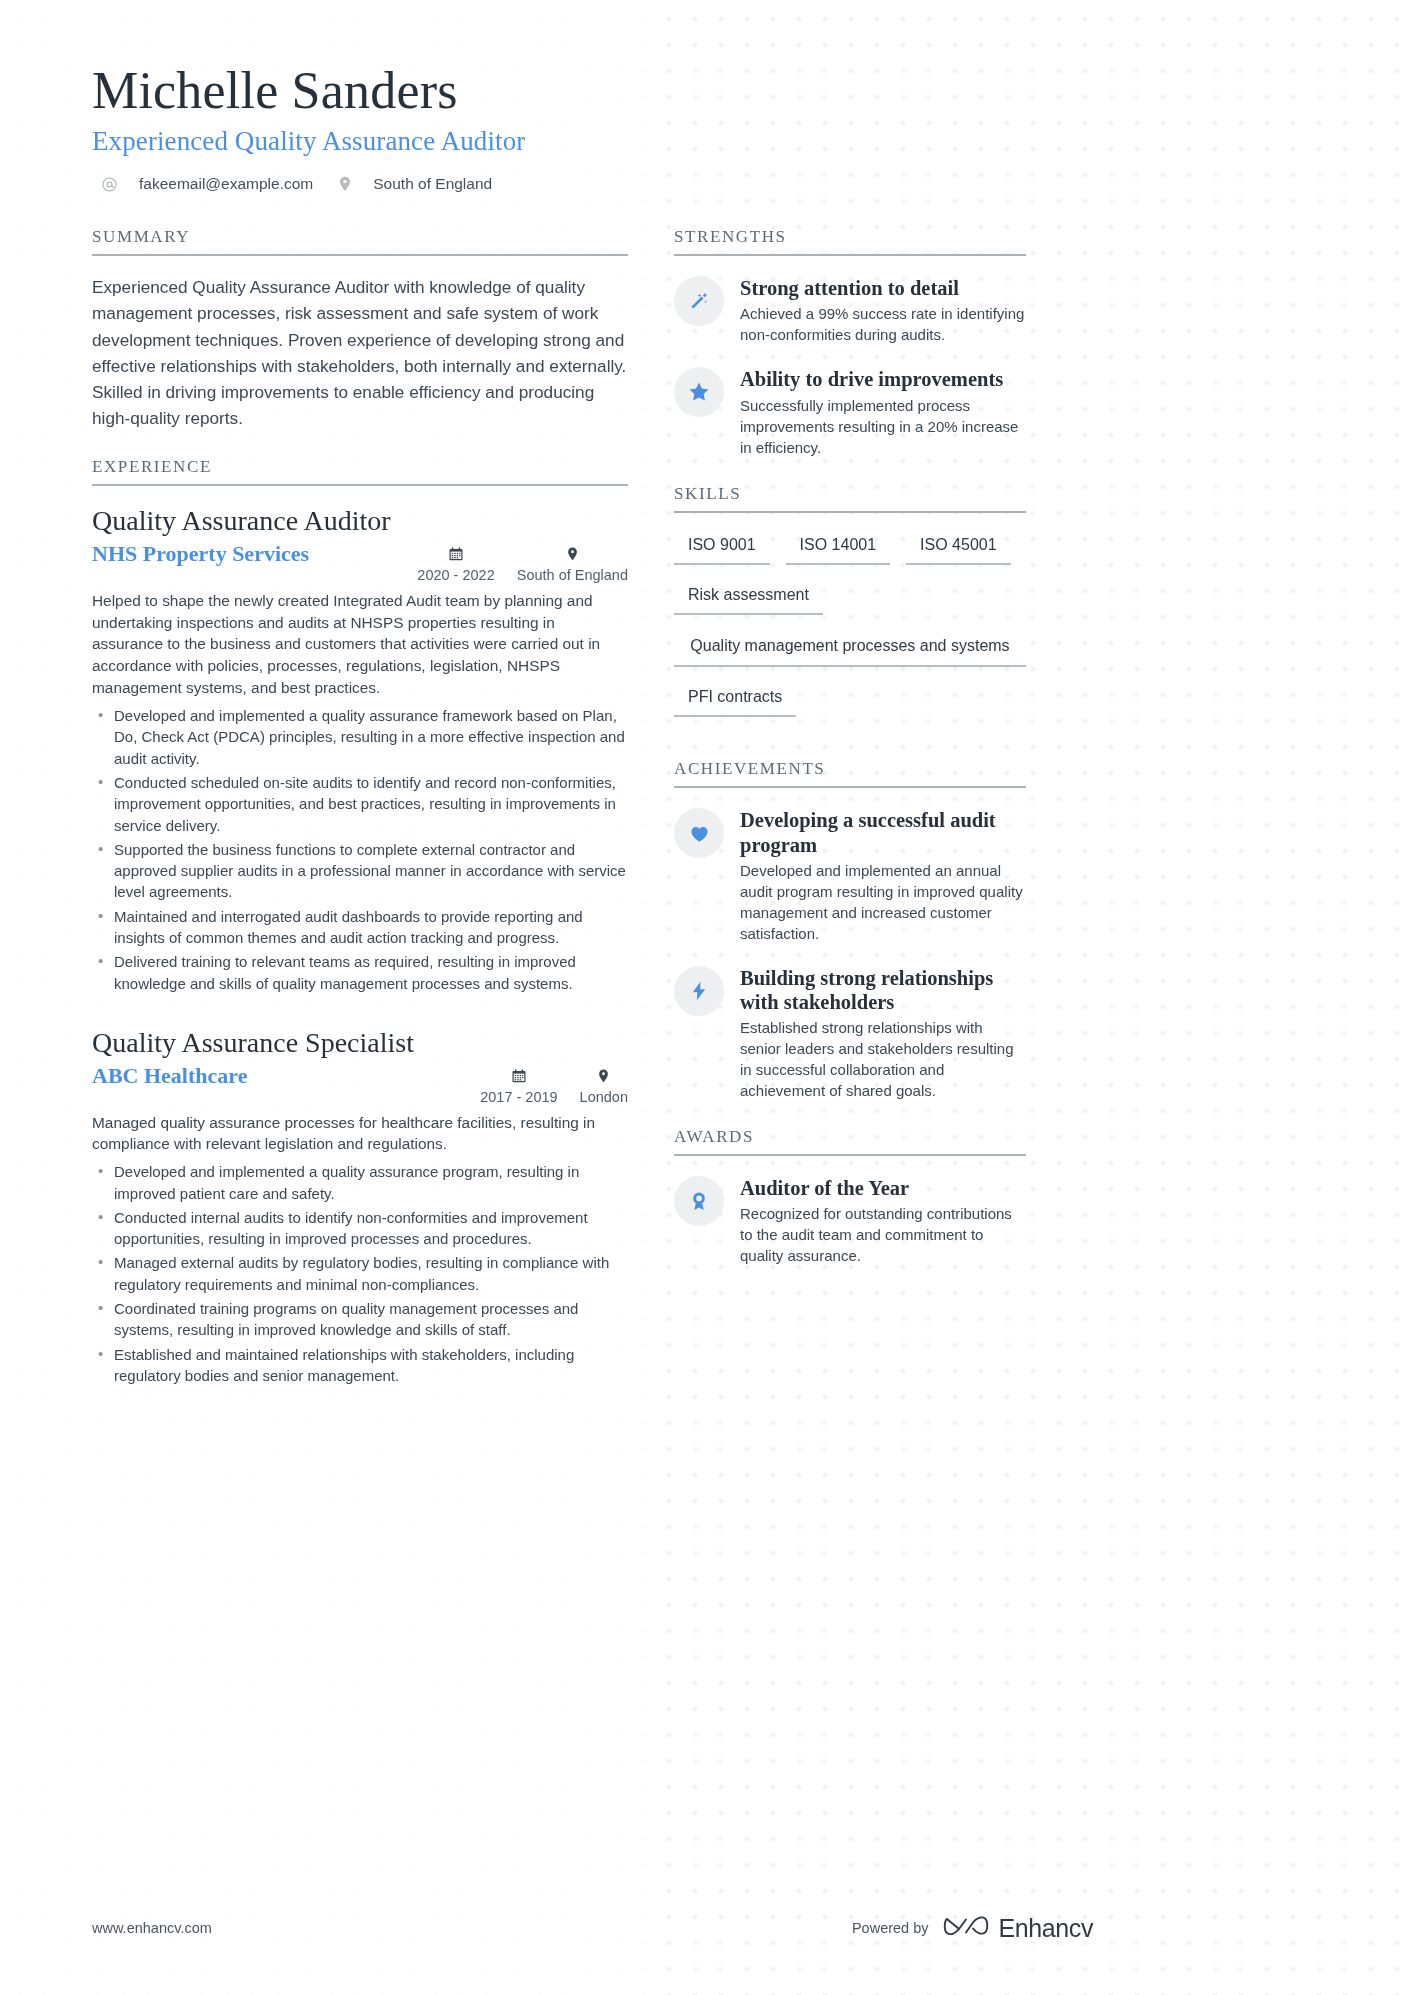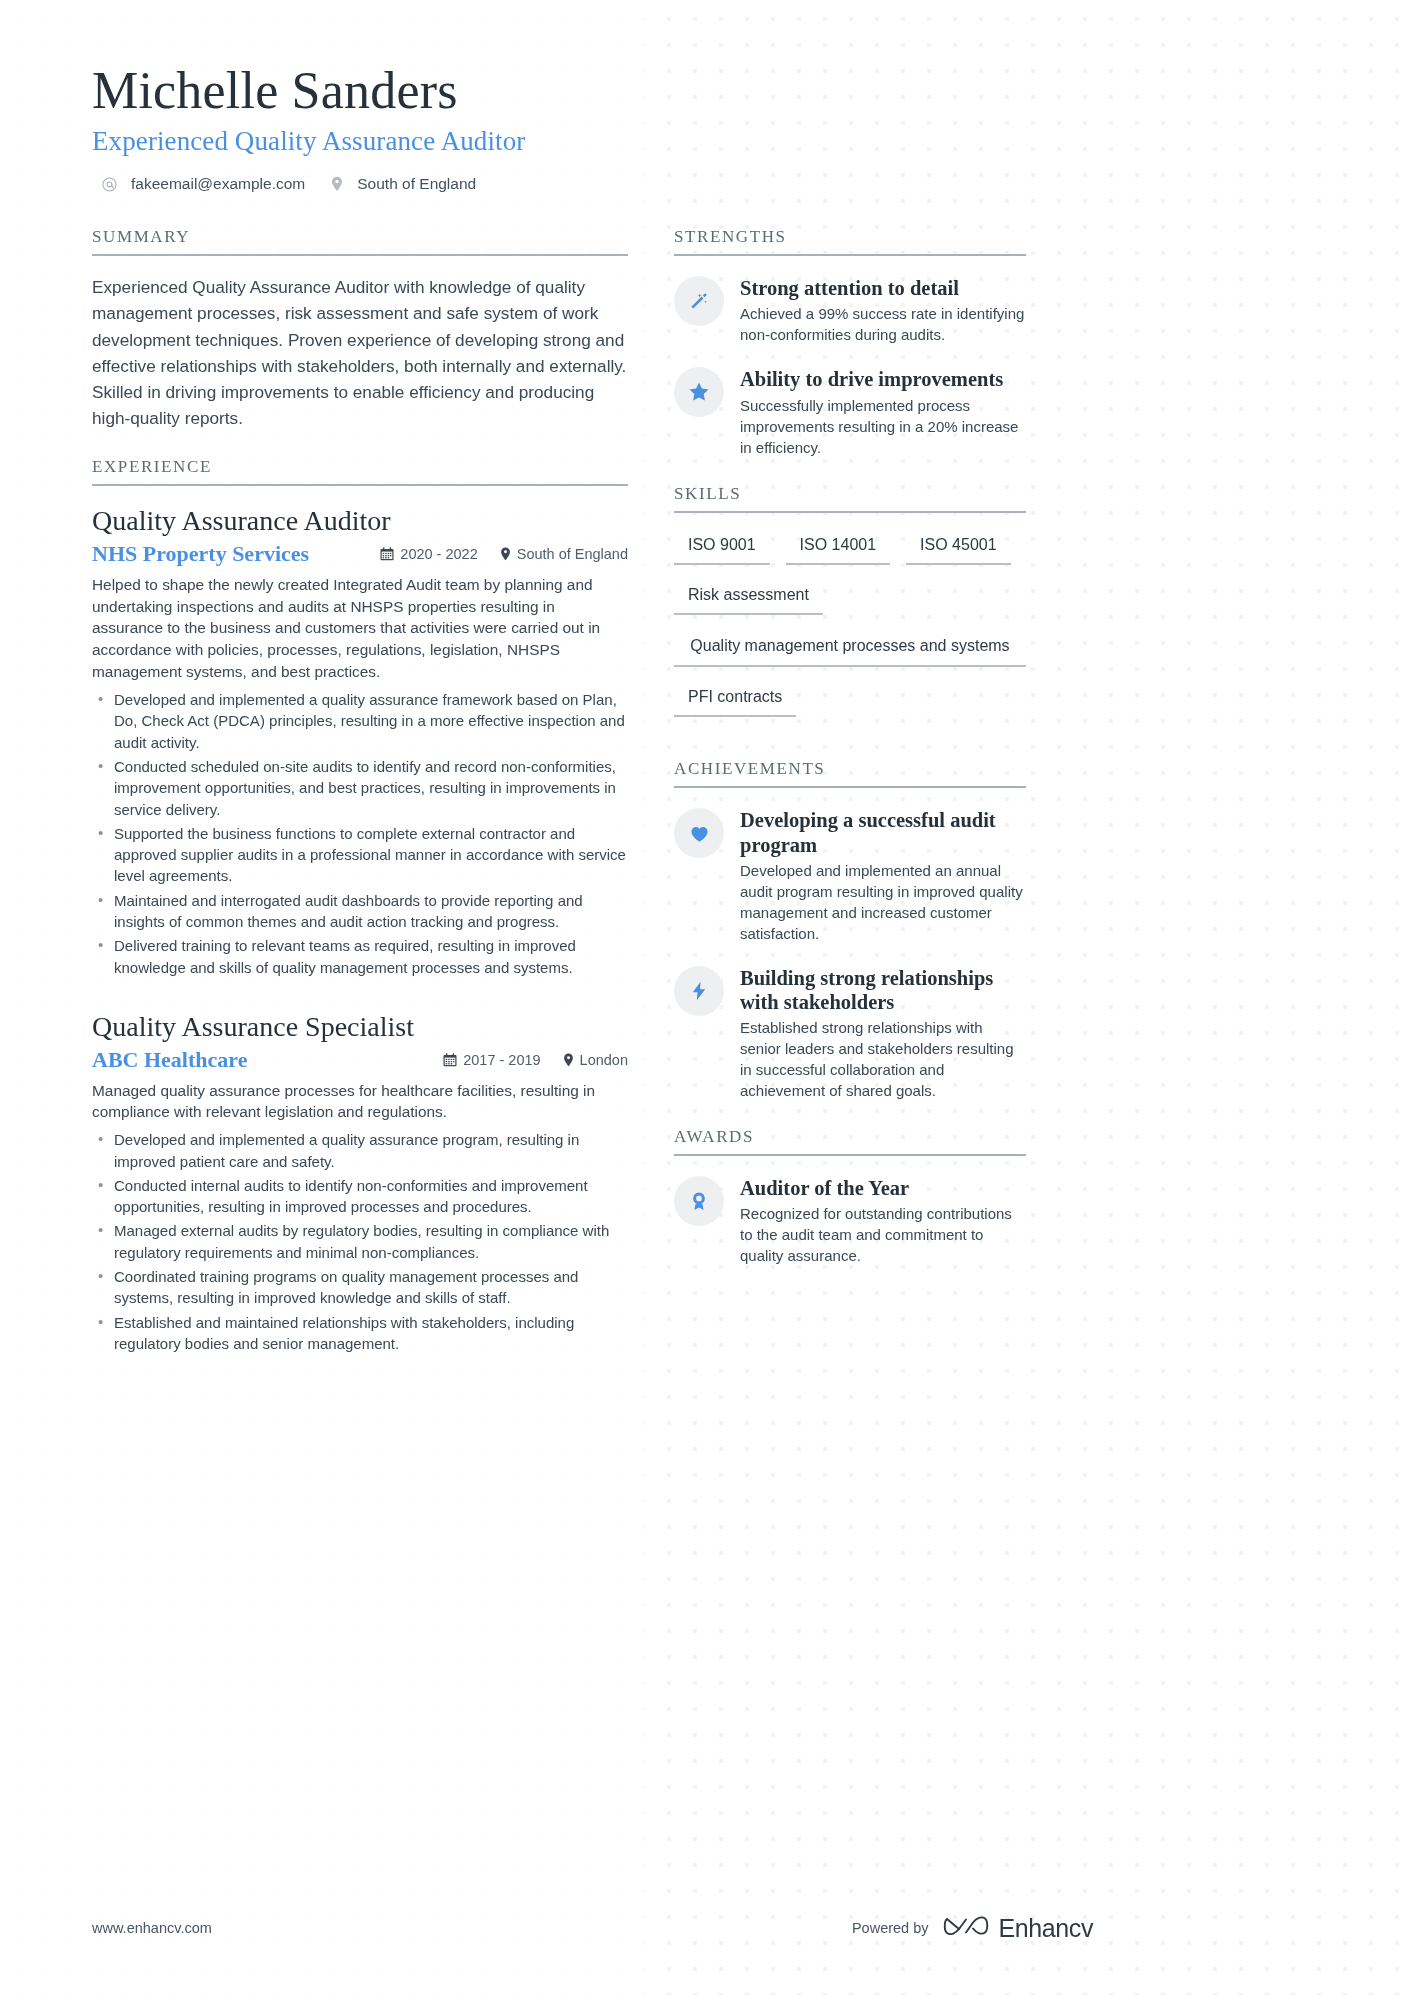--- a/index.html
+++ b/index.html
@@ -62,21 +62,21 @@
   .contact-row {
     display: flex;
     align-items: center;
     gap: 26px;
     margin-top: 18px;
     padding-left: 10px;
   }
   .contact-item {
     display: flex;
     align-items: center;
-    gap: 14px;
+    gap: 22px;
     font-size: 15.5px;
     color: #43505c;
   }
   .contact-item .ic {
     color: #a9aeb4;
     display: inline-flex;
     align-items: center;
   }
 
   
@@ -132,20 +132,21 @@
     font-weight: bold;
   }
   .meta-chip {
     display: flex;
     align-items: center;
     gap: 6px;
     font-size: 14.5px;
     color: #515e6a;
     margin-left: 22px;
     white-space: nowrap;
+    flex-direction: column;
   }
   .meta-chip .ic { color: #3c4750; display: inline-flex; align-items: center; }
 
   .job-desc {
     font-size: 15.4px;
     line-height: 1.42;
     color: #3b4855;
     margin-bottom: 6px;
   }
   ul.bullets { list-style: none; margin: 0; padding: 0; }

